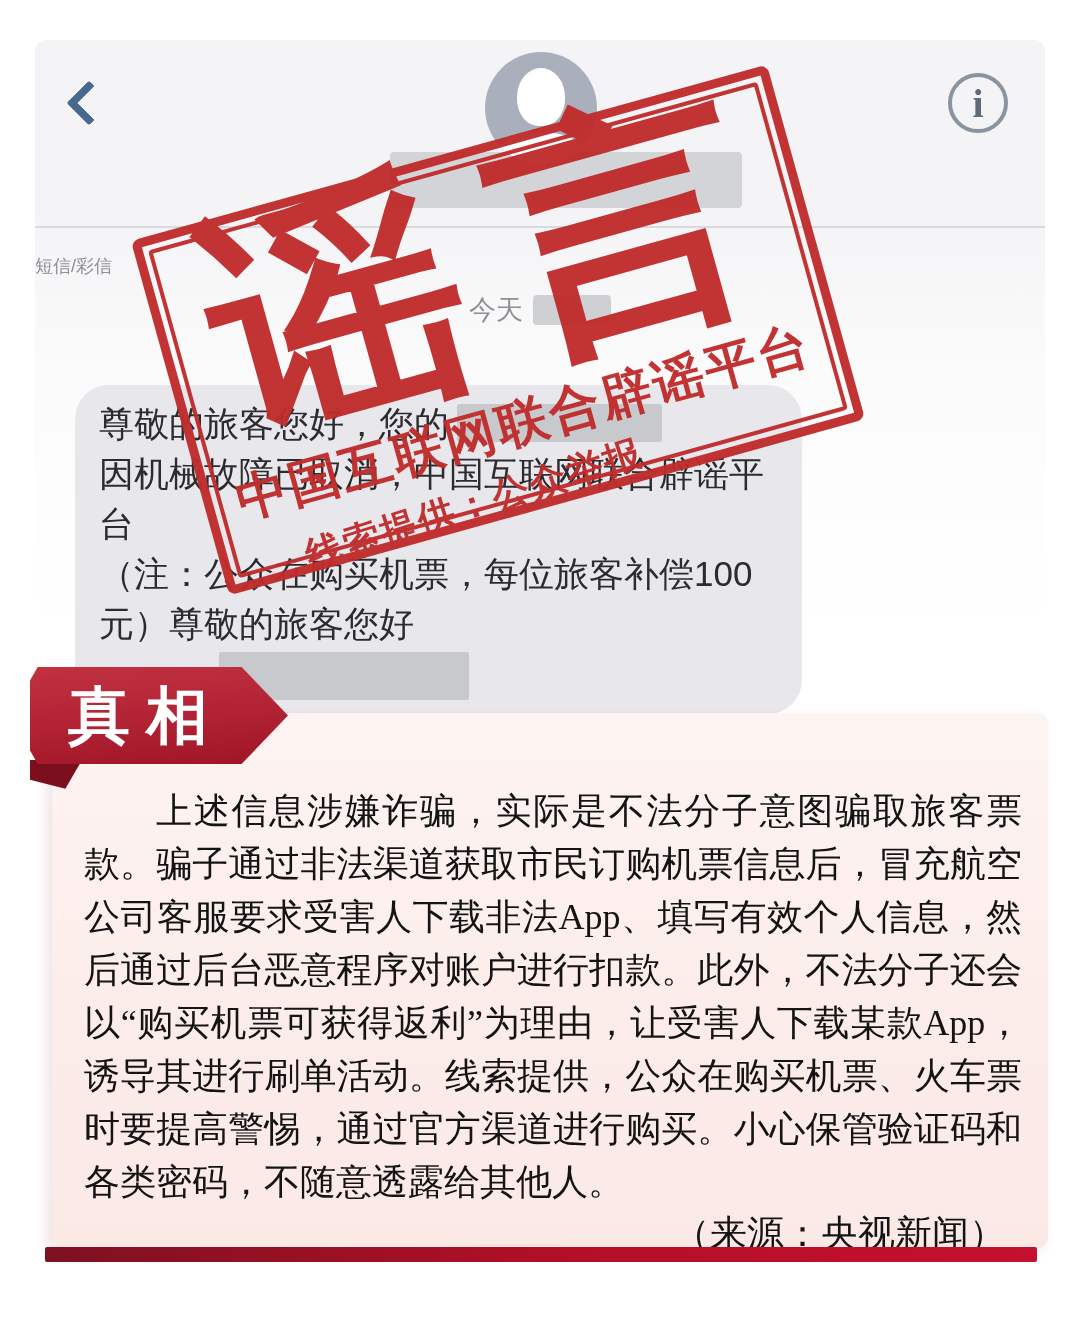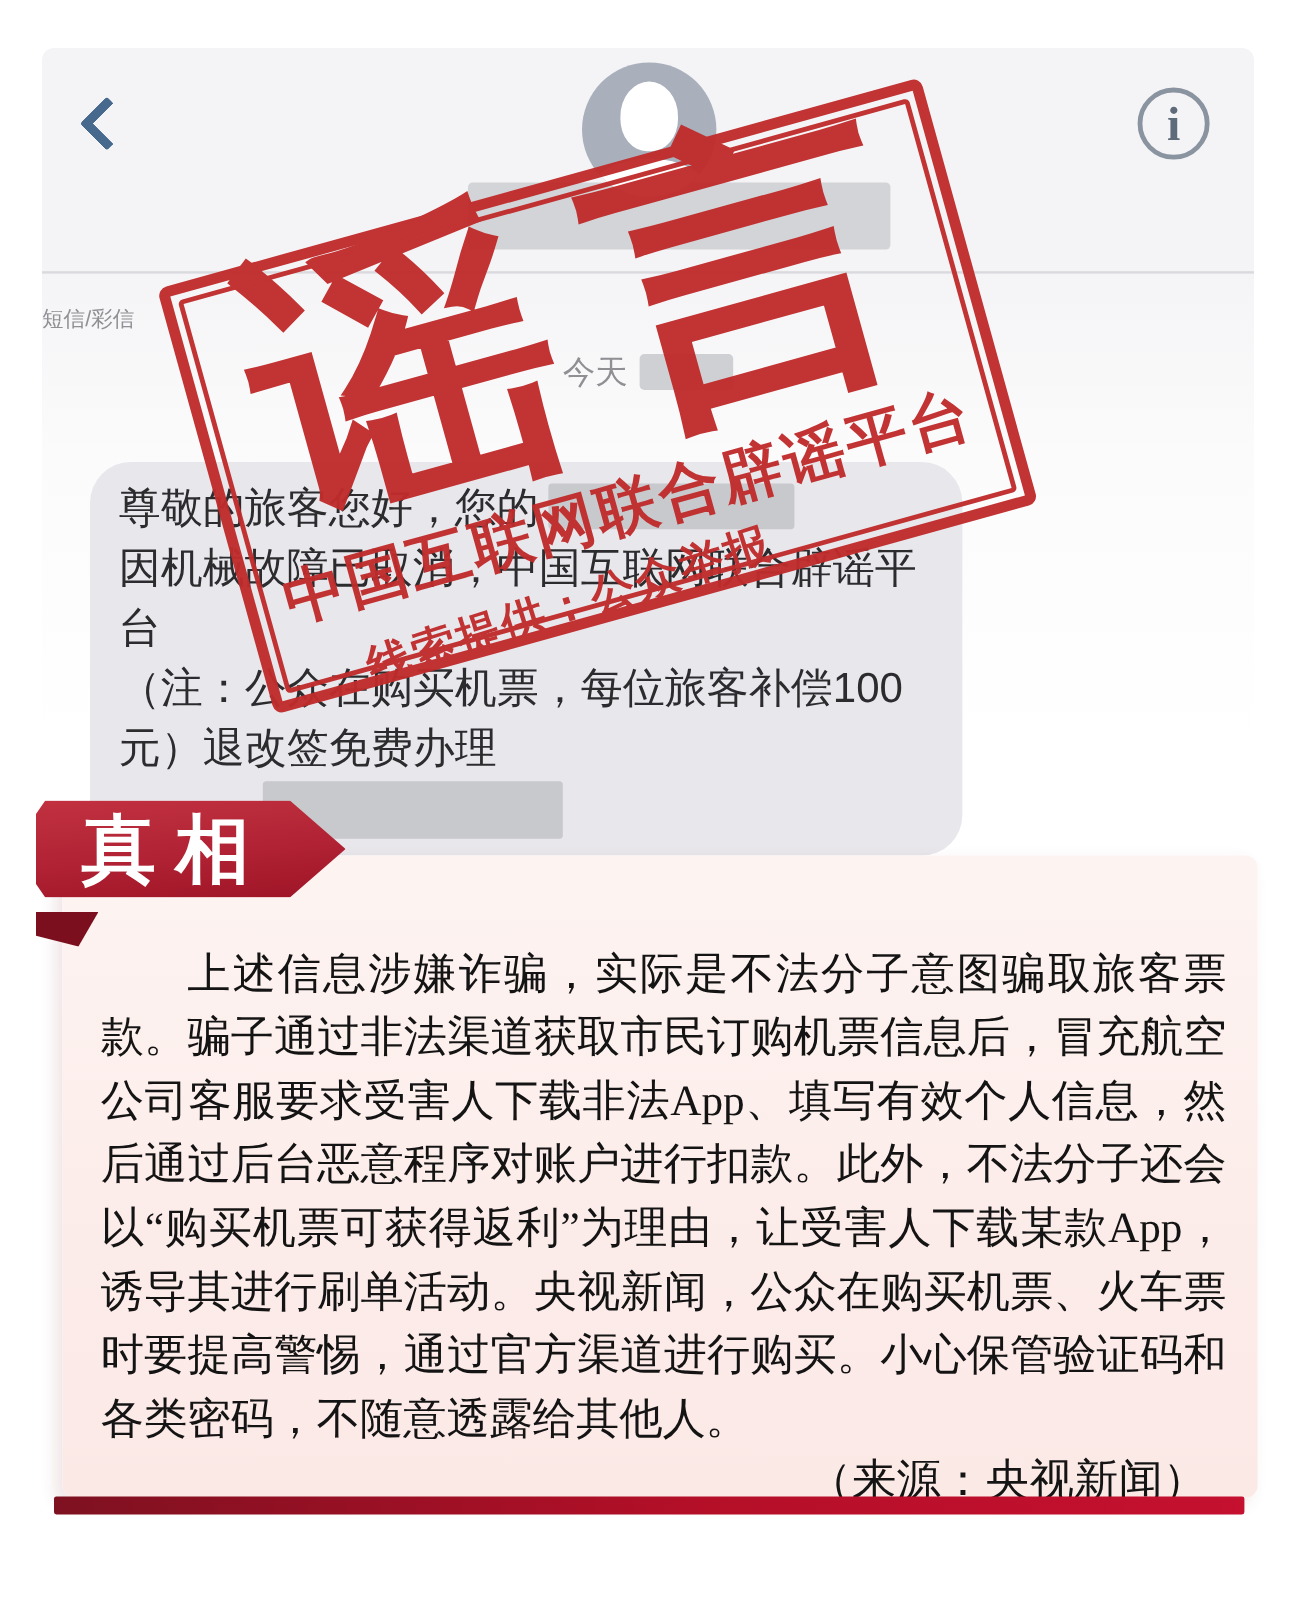--- a/index.html
+++ b/index.html
@@ -105,21 +105,21 @@
   .truth-body {
     padding:72px 26px 0 32px; font-family:"Liberation Serif", serif;
     font-size:36px; line-height:53px; color:#141414;
     text-align:justify; text-indent:2em;
   }
   .truth-source {
     padding-right:42px; text-align:right;
     font-family:"Liberation Serif", serif; font-size:37px; color:#141414;
   }
   .truth-ribbon {
-    position:absolute; left:30px; top:667px; width:258px; height:81px;
+    position:absolute; left:30px; top:667px; width:258px; height:97px;
     background:linear-gradient(175deg,#c13140 0%,#b02234 55%,#9e1426 100%);
     clip-path:polygon(0 14%, 3% 0, 82% 0, 100% 50%, 82% 100%, 3% 100%, 0 86%);
     display:flex; align-items:center; justify-content:center; padding-right:42px;
     z-index:6;
   }
   .ribbon-label {
     color:#ffffff; font-family:"Liberation Serif", serif;
     font-size:62px; font-weight:bold; letter-spacing:16px; margin-right:-16px;
   }
   .ribbon-fold {
@@ -152,32 +152,32 @@
     <div class="sms-label">短信/彩信</div>
     <div class="today-row">
       <span>今天</span>
       <span class="time-redaction"></span>
     </div>
 
     <div class="bubble">
       <div><span>尊敬的旅客您好，您的</span><span class="msg-redaction-1"></span></div>
       <div><span>因机械故障已取消，中国互联网联合辟谣平台</span></div>
       <div><span>（注：公众在购买机票，每位旅客补偿100</span></div>
-      <div><span>元）退改签免费办理</span><span class="msg-redaction-2"></span></div>
+      <div><span>元）尊敬的旅客您好</span><span class="msg-redaction-2"></span></div>
     </div>
   </div>
 
   <div class="stamp">
     <div class="stamp-title">谣言</div>
     <div class="stamp-org">中国互联网联合辟谣平台</div>
     <div class="stamp-sub">线索提供：公众举报</div>
   </div>
 
   <div class="truth-panel">
-    <div class="truth-body">上述信息涉嫌诈骗，实际是不法分子意图骗取旅客票款。骗子通过非法渠道获取市民订购机票信息后，冒充航空公司客服要求受害人下载非法App、填写有效个人信息，然后通过后台恶意程序对账户进行扣款。此外，不法分子还会以“购买机票可获得返利”为理由，让受害人下载某款App，诱导其进行刷单活动。央视新闻，公众在购买机票、火车票时要提高警惕，通过官方渠道进行购买。小心保管验证码和各类密码，不随意透露给其他人。</div>
+    <div class="truth-body">上述信息涉嫌诈骗，实际是不法分子意图骗取旅客票款。骗子通过非法渠道获取市民订购机票信息后，冒充航空公司客服要求受害人下载非法App、填写有效个人信息，然后通过后台恶意程序对账户进行扣款。此外，不法分子还会以“购买机票可获得返利”为理由，让受害人下载某款App，诱导其进行刷单活动。线索提供，公众在购买机票、火车票时要提高警惕，通过官方渠道进行购买。小心保管验证码和各类密码，不随意透露给其他人。</div>
     <div class="truth-source">（来源：央视新闻）</div>
   </div>
   <div class="ribbon-fold"></div>
   <div class="truth-ribbon">
     <span class="ribbon-label">真相</span>
   </div>
   <div class="bottom-bar"></div>
 
 </div>
 

